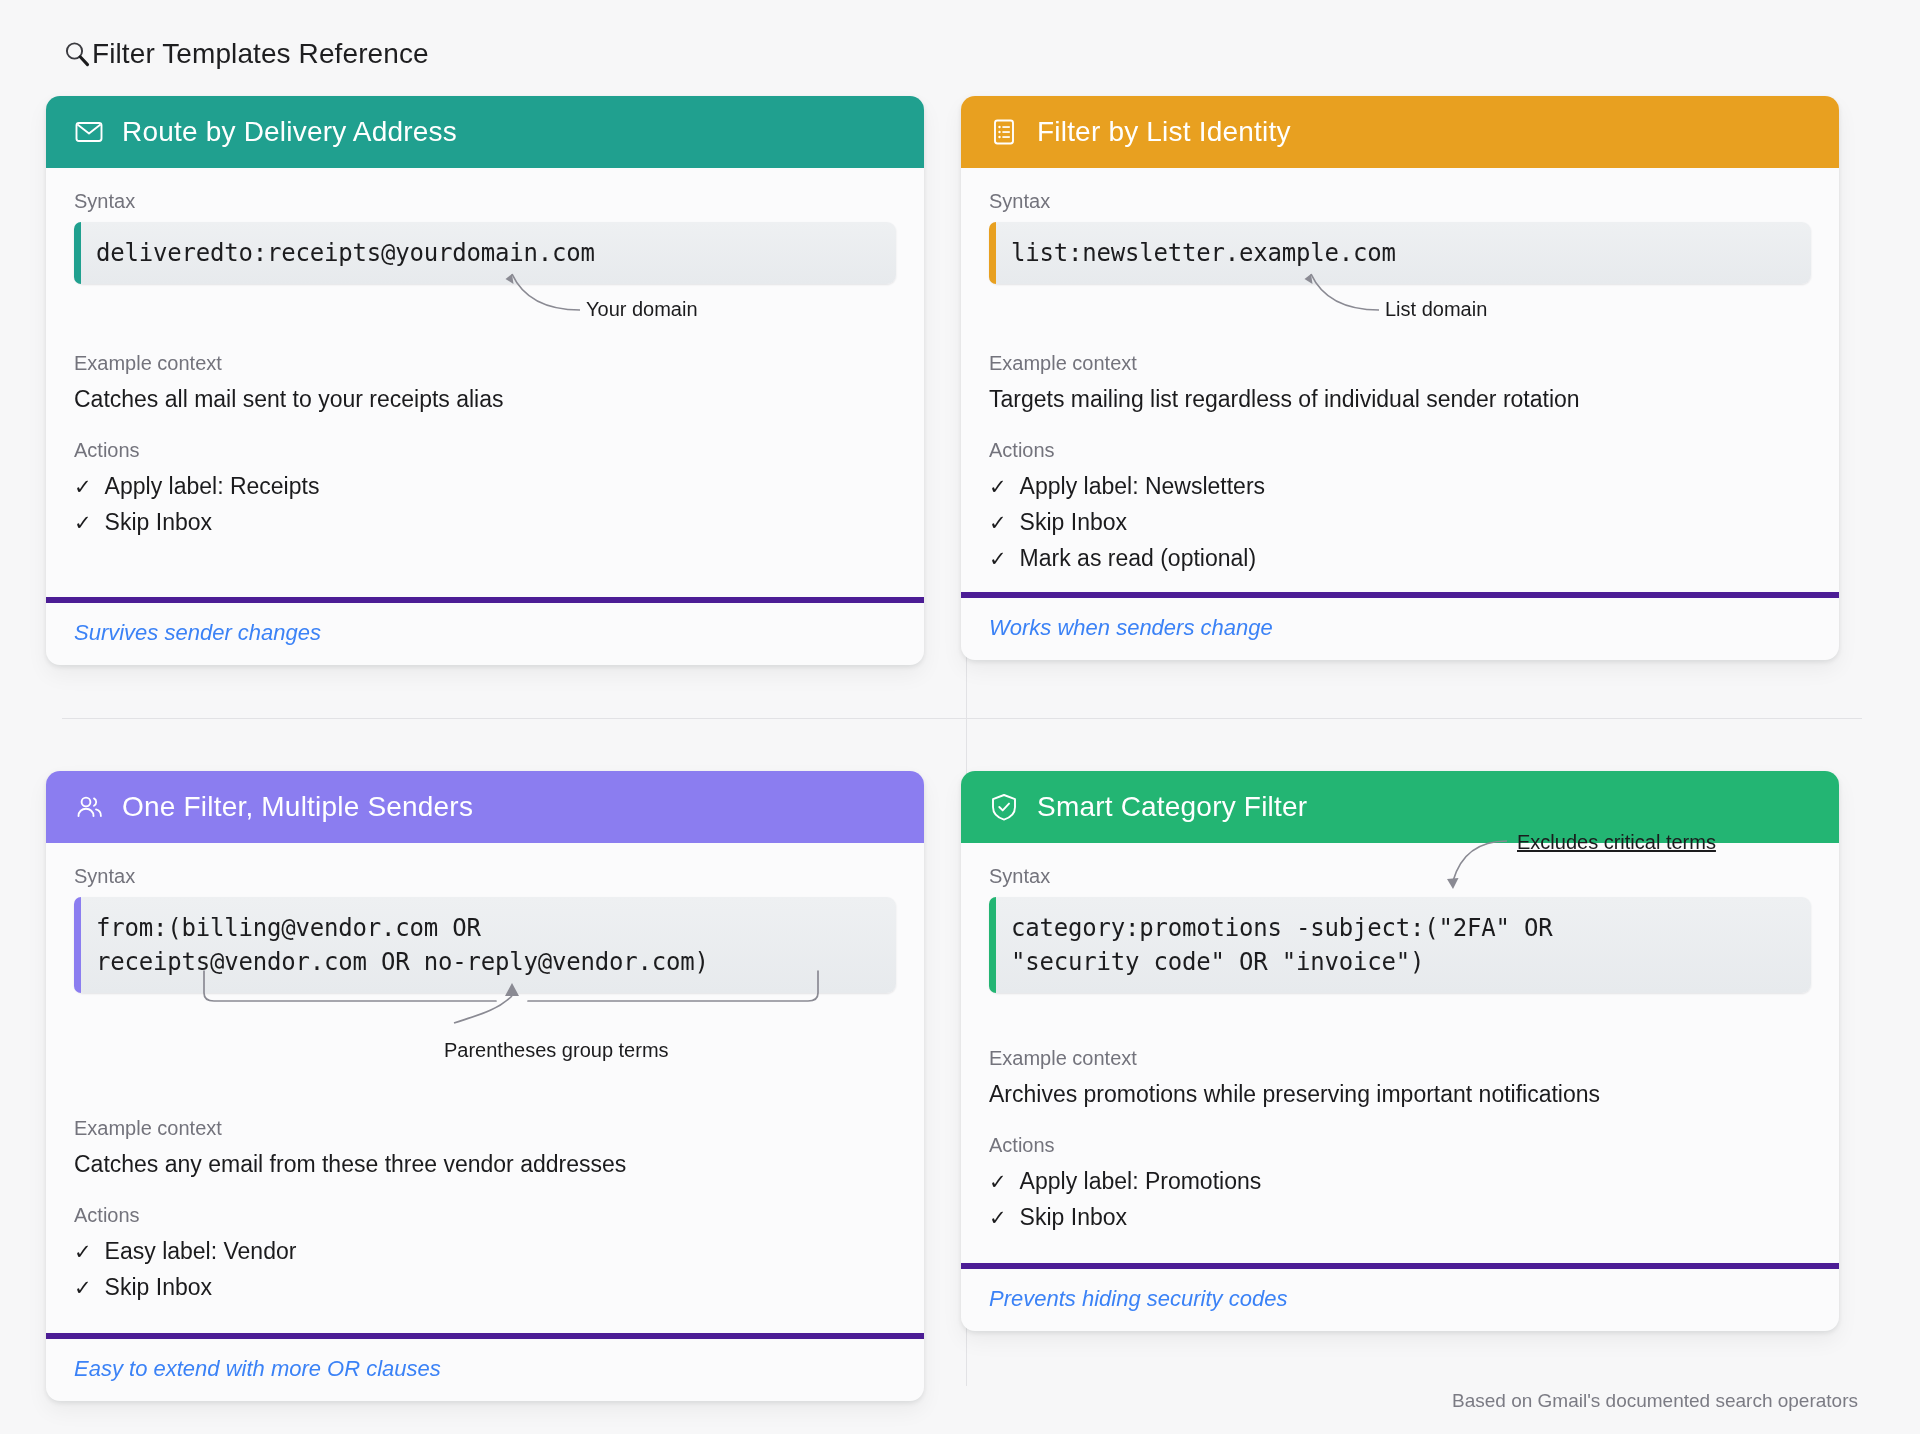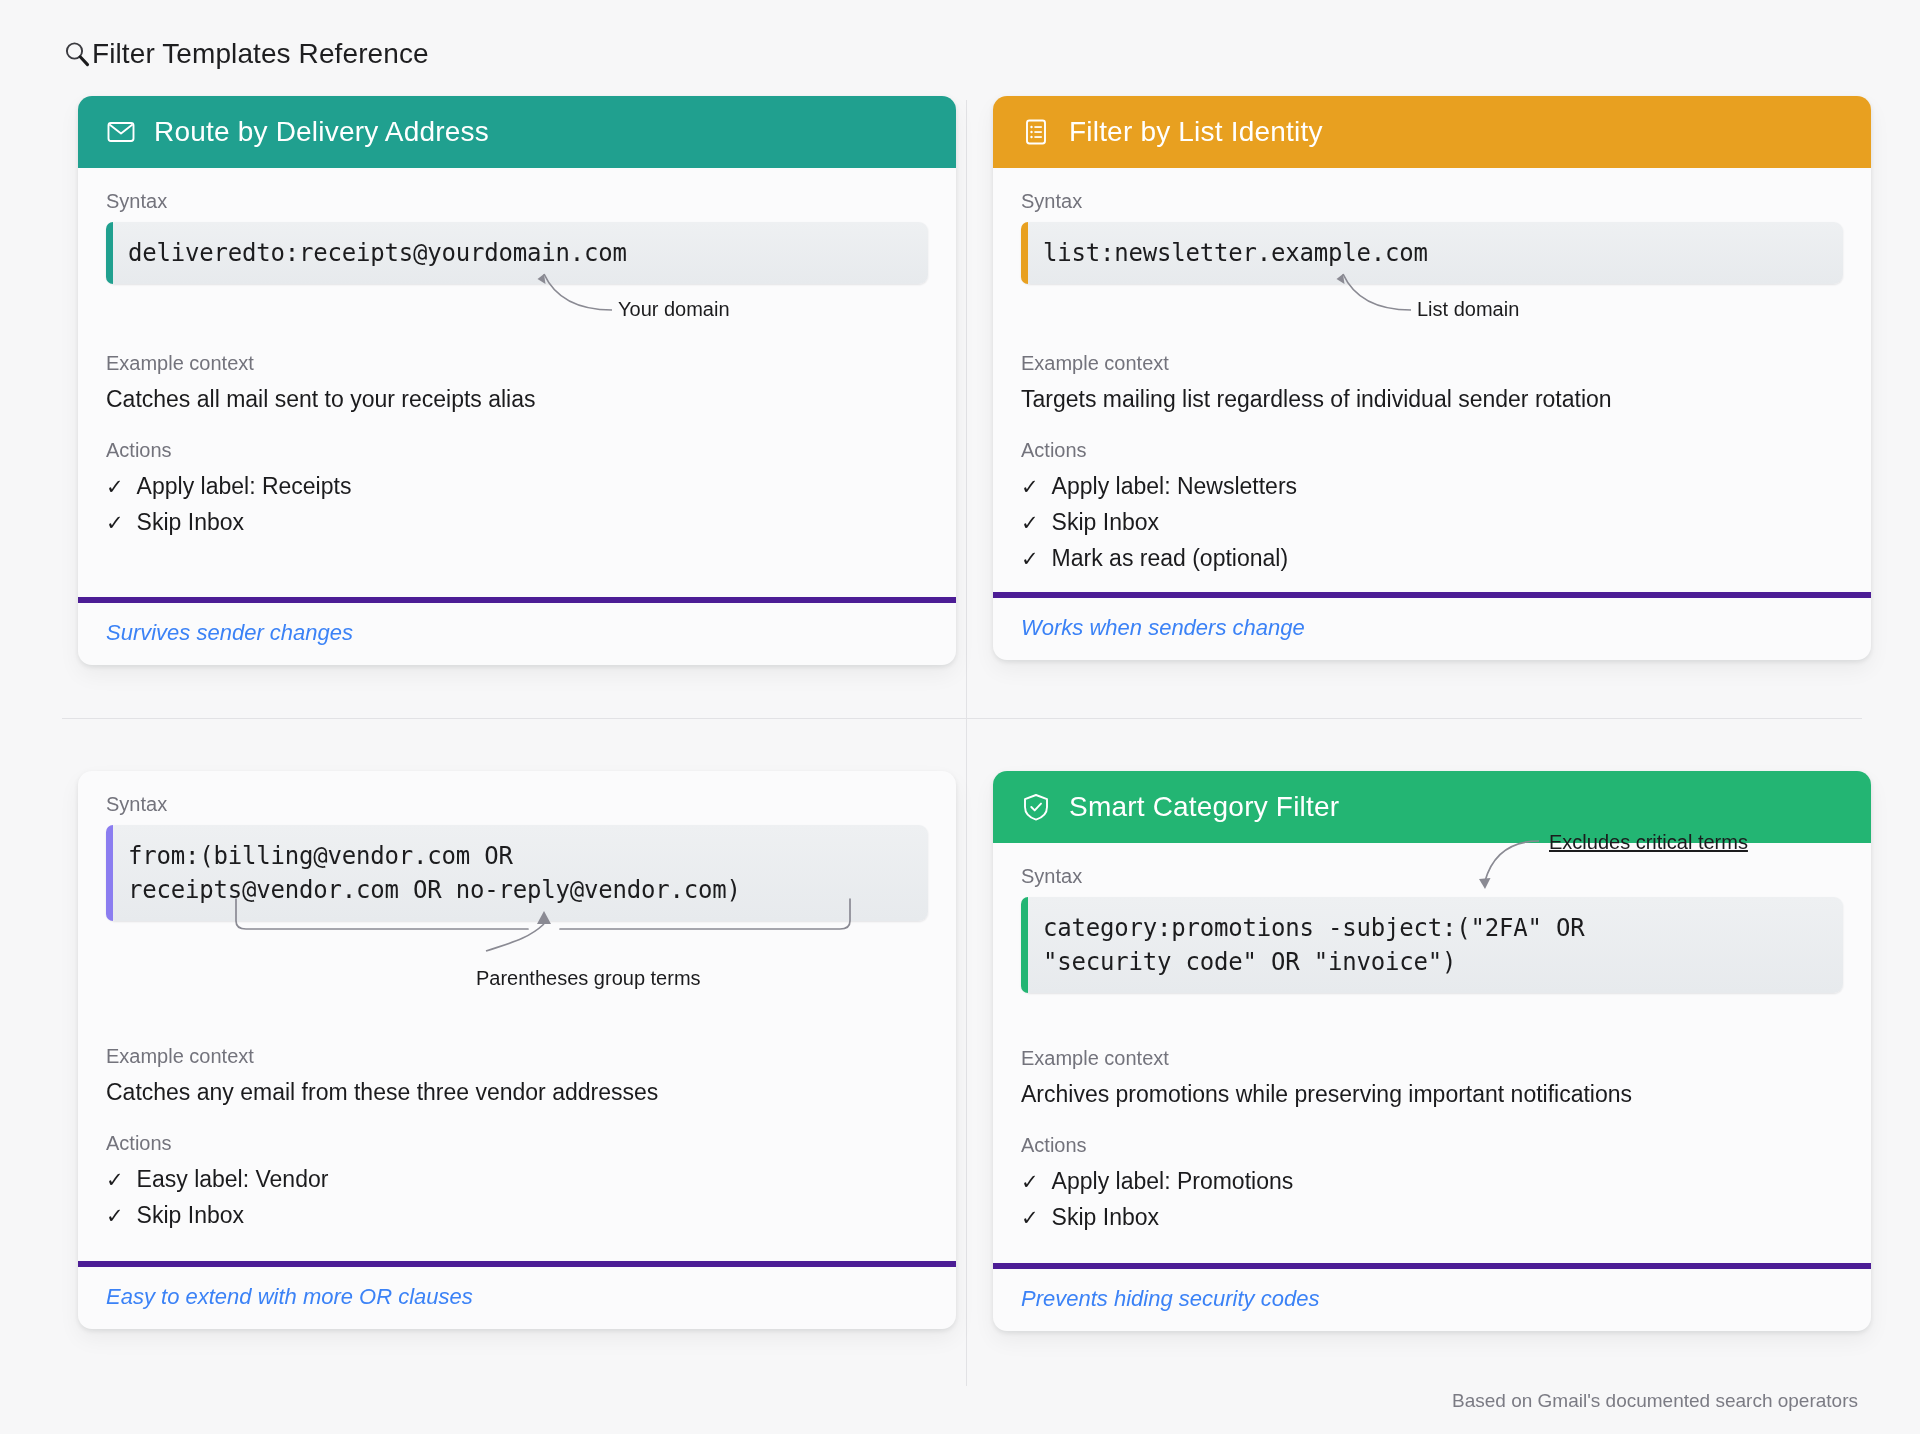--- a/index.html
+++ b/index.html
@@ -32,21 +32,21 @@
   }
   .page-title {
     font-size: 28px;
     letter-spacing: .1px;
     color: #1e1e20;
   }
 
   
   .grid {
     position: absolute;
-    left: 78px;
+    left: 46px;
     top: 96px;
     width: 1800px;
     height: 1290px;
     display: grid;
     grid-template-columns: 878px 878px;
     grid-template-rows: 638px 638px;
     column-gap: 44px;
     row-gap: 14px;
     gap: 37px;
   }
@@ -278,20 +278,31 @@
           </li>
         </ul>
         <div style="height:1px"></div>
       </div>
       <div class="card-footer">Works when senders change</div>
     </div>
   </div>
 
   <div class="cell">
     <div class="card">
+      <div class="card-header" style="background:#8b7df0">
+        <span class="hicon">
+          <svg viewBox="0 0 30 30" width="30" height="30" aria-hidden="true">
+            <circle cx="12" cy="10" r="4.4" fill="none" stroke="#fff" stroke-width="1.9"></circle>
+            <path d="M4.5 24 c0-4.4 3.4-7.2 7.5-7.2 s7.5 2.8 7.5 7.2" fill="none" stroke="#fff" stroke-width="1.9" stroke-linecap="round"></path>
+            <path d="M20 6.4 a4.2 4.2 0 0 1 0 7.4" fill="none" stroke="#fff" stroke-width="1.8" stroke-linecap="round"></path>
+            <path d="M22 17.4 c3.2 .7 4.9 3.2 4.9 6.6" fill="none" stroke="#fff" stroke-width="1.8" stroke-linecap="round"></path>
+          </svg>
+        </span>
+        <span class="card-title">One Filter, Multiple Senders</span>
+      </div>
       <div class="card-body">
         <div class="section-label tight">Syntax</div>
         <div class="code-block" style="--accent:#8b7df0">from:(billing@vendor.com OR
 receipts@vendor.com OR no-reply@vendor.com)</div>
 
         <svg class="callout-svg" style="left:150px;top:128px;" width="640" height="84">
           <path d="M8 0 L8 22 Q8 30 18 30 L300 30 M332 30 L612 30 Q622 30 622 22 L622 0" fill="none" stroke="#8a8a93" stroke-width="1.7" stroke-linecap="round"></path>
           <path d="M316 12 l 7 13 l -14 0 z" fill="#8a8a93"></path>
           <path d="M316 25 C 300 40, 282 44, 258 52" fill="none" stroke="#8a8a93" stroke-width="1.7"></path>
         </svg>

